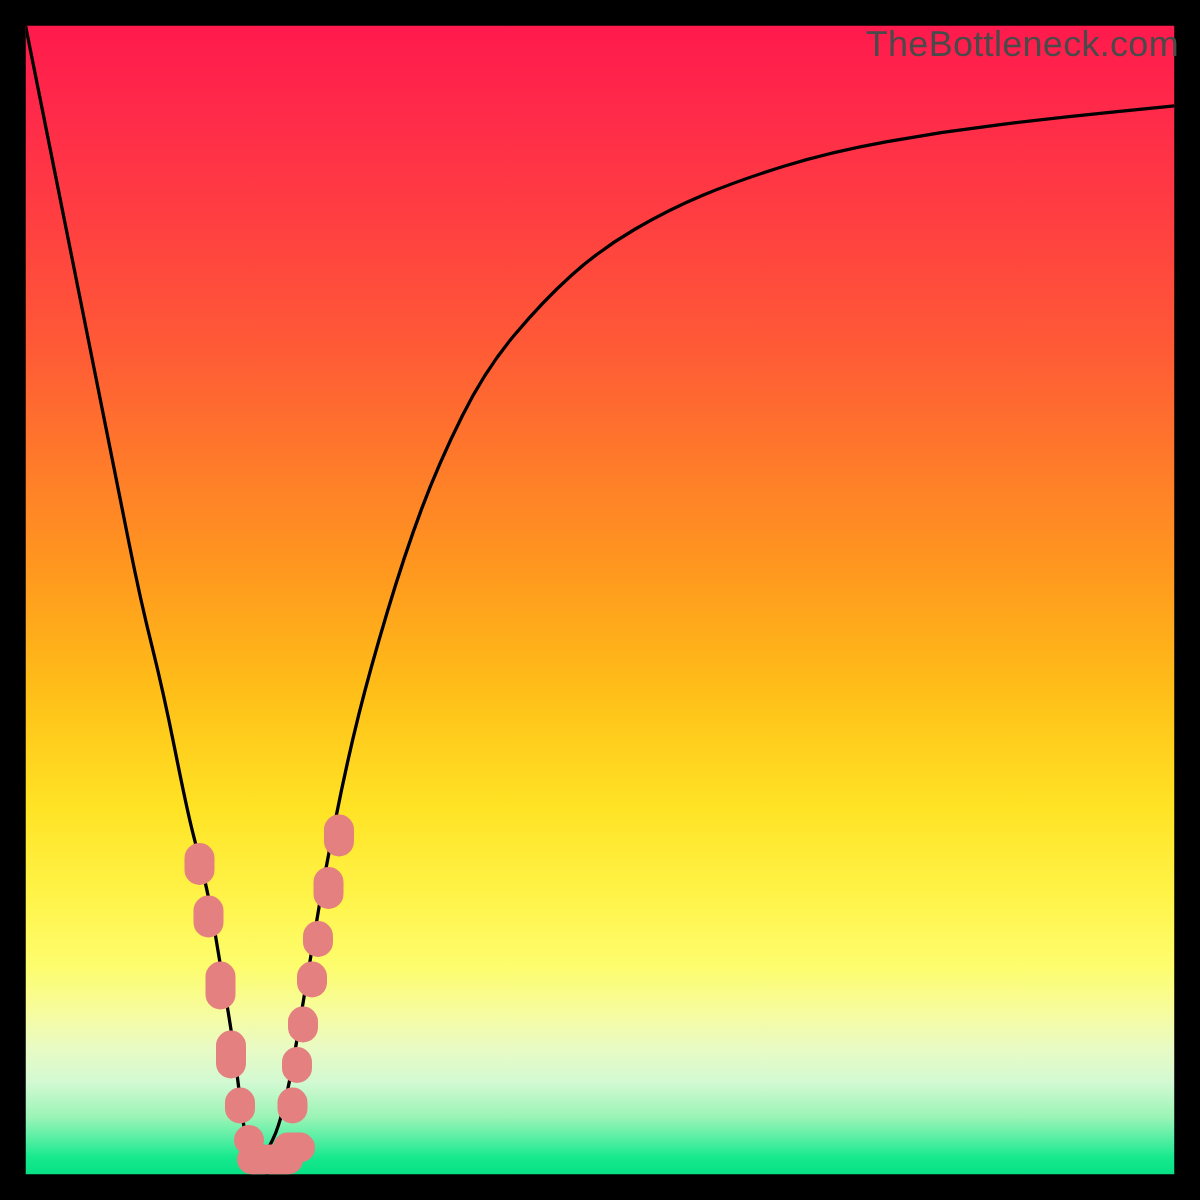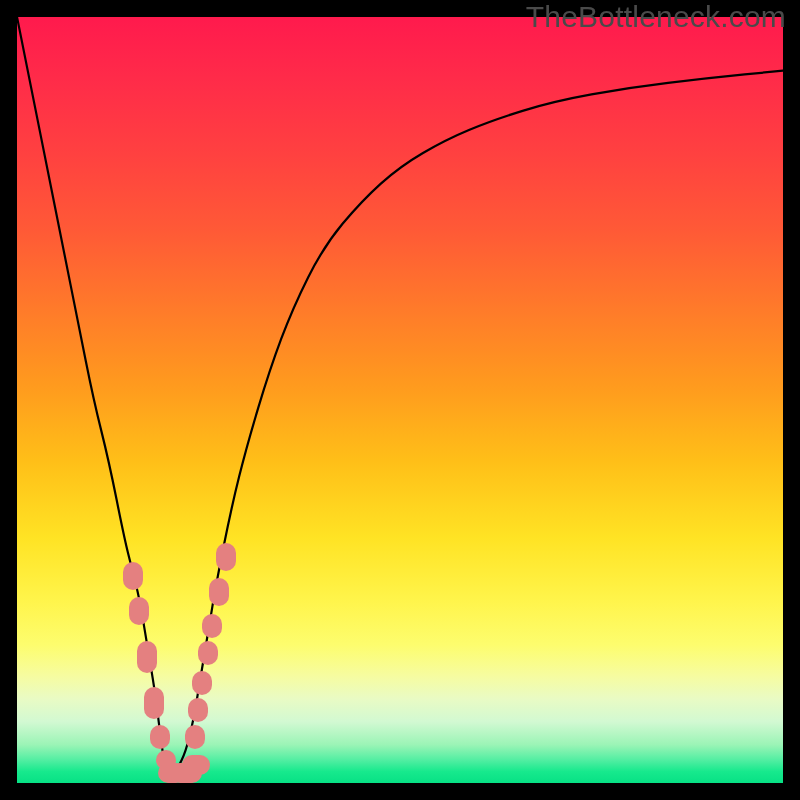--- a/index.html
+++ b/index.html
@@ -58,24 +58,24 @@
     height: 766px;
   }
   .dot {
     position: absolute;
     border-radius: 999px;
     background: #e48080;
     transform: translate(-50%, -50%);
   }
   .watermark {
     position: absolute;
-    top: 0;
+    top: 16px;
     right: 14px;
     color: #4a4a4a;
-    font-size: 30px;
+    font-size: 24px;
     letter-spacing: 0.2px;
     font-weight: 400;
     user-select: none;
   }
 </style>
 </head>
 <body>
 
 <div class="frame">
 

